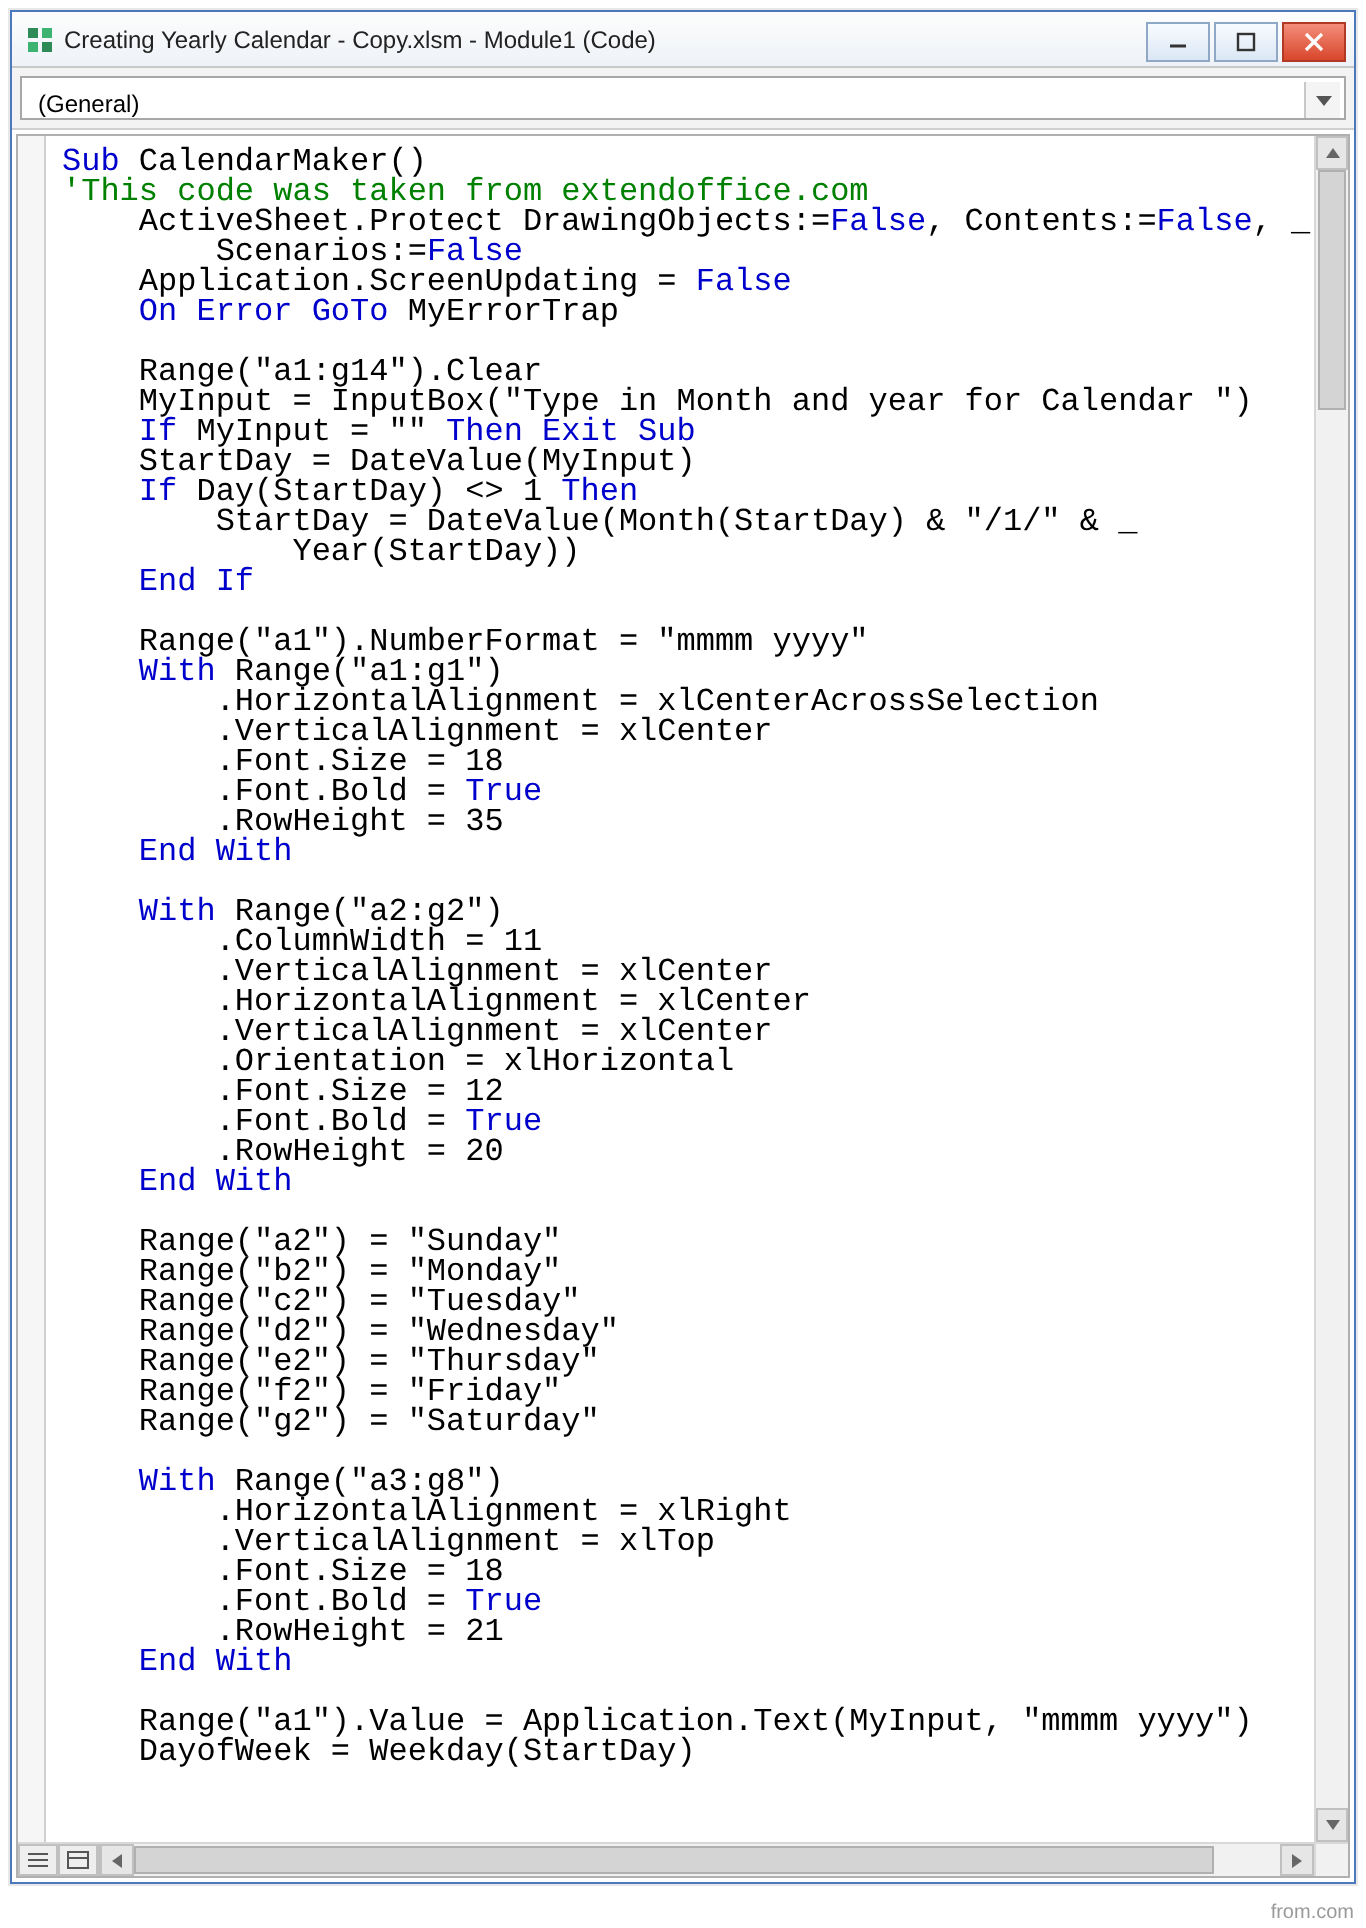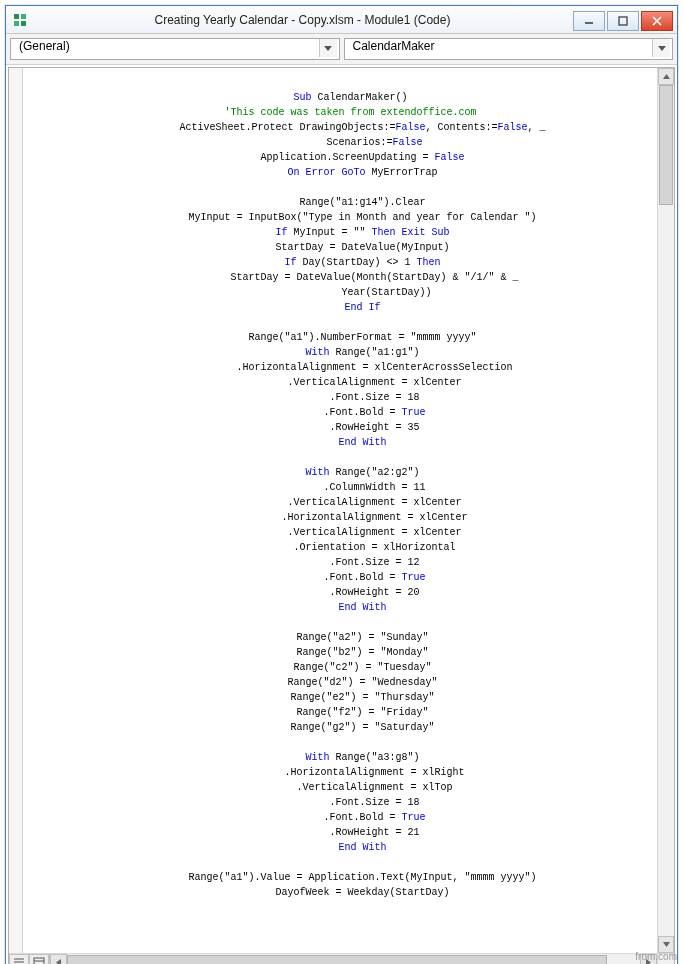--- a/index.html
+++ b/index.html
@@ -17,21 +17,20 @@
     width: 673px;
     box-shadow: 0 0 0 1px #e8e8e8;
   }
   .titlebar {
     display: flex;
     align-items: center;
     height: 28px;
     background: linear-gradient(#fdfdfd, #eef2f7);
     border-bottom: 1px solid #c8c8c8;
     padding: 0 0 0 6px;
-    text-align: center;
   }
   .titlebar .app-icon {
     width: 16px; height: 16px;
     display: inline-flex; align-items: center; justify-content: center;
     margin-right: 4px;
   }
   .titlebar .title-text {
     flex: 1;
     color: #222;
     font-size: 12px;
@@ -58,21 +57,21 @@
   .dropdown-row {
     display: flex;
     gap: 4px;
     padding: 4px;
     background: #f3f3f3;
     border-bottom: 1px solid #d0d0d0;
   }
   .dropdown {
     flex: 1;
     display: flex;
-    align-items: flex-start;
+    align-items: flex-end;
     background: #fff;
     border: 1px solid #a8a8a8;
     height: 22px;
     padding: 0 4px 0 8px;
     font-size: 12px;
     position: relative;
   }
   .dropdown .dd-text { flex: 1; }
   .dd-arrow {
     width: 18px; height: 18px;
@@ -91,31 +90,30 @@
   .code-body {
     display: flex;
   }
   .gutter {
     width: 14px;
     background: #f6f6f6;
     border-right: 1px solid #d0d0d0;
     flex-shrink: 0;
   }
   .code-pre {
-    margin: 16px;
+    margin: 0;
     padding: 6px 4px 6px 8px;
     font-family: Consolas, "Courier New", monospace;
-    font-size: 10px;
+    font-size: 16px;
     line-height: 15px;
     white-space: pre;
     overflow: hidden;
     color: #000;
     flex: 1;
     height: 870px;
-    text-align: center;
   }
   .kw { color: #0000cc; }
   .cm { color: #008000; }
   .vscroll {
     position: absolute;
     right: 0; top: 0; bottom: 17px;
     width: 17px;
     background: #f1f1f1;
     border-left: 1px solid #d8d8d8;
     display: flex; flex-direction: column;
@@ -212,28 +210,20 @@
             <line x1="1" y1="1" x2="9" y2="9" stroke="#fff" stroke-width="1.6"></line>
             <line x1="9" y1="1" x2="1" y2="9" stroke="#fff" stroke-width="1.6"></line>
           </svg>
       </div>
     </div>
   </div>
 
   <div class="dropdown-row">
     <div class="dropdown">
       <span class="dd-text">(General)</span>
-      <span class="dd-arrow">
-        <svg width="8" height="5">
-            <polygon points="0,0 8,0 4,5" fill="#555"></polygon>
-          </svg>
-      </span>
-    </div>
-    <div class="dropdown">
-      <span class="dd-text">CalendarMaker</span>
       <span class="dd-arrow">
         <svg width="8" height="5">
             <polygon points="0,0 8,0 4,5" fill="#555"></polygon>
           </svg>
       </span>
     </div>
   </div>
 
   <div class="code-area-wrap">
     <div class="code-body">

